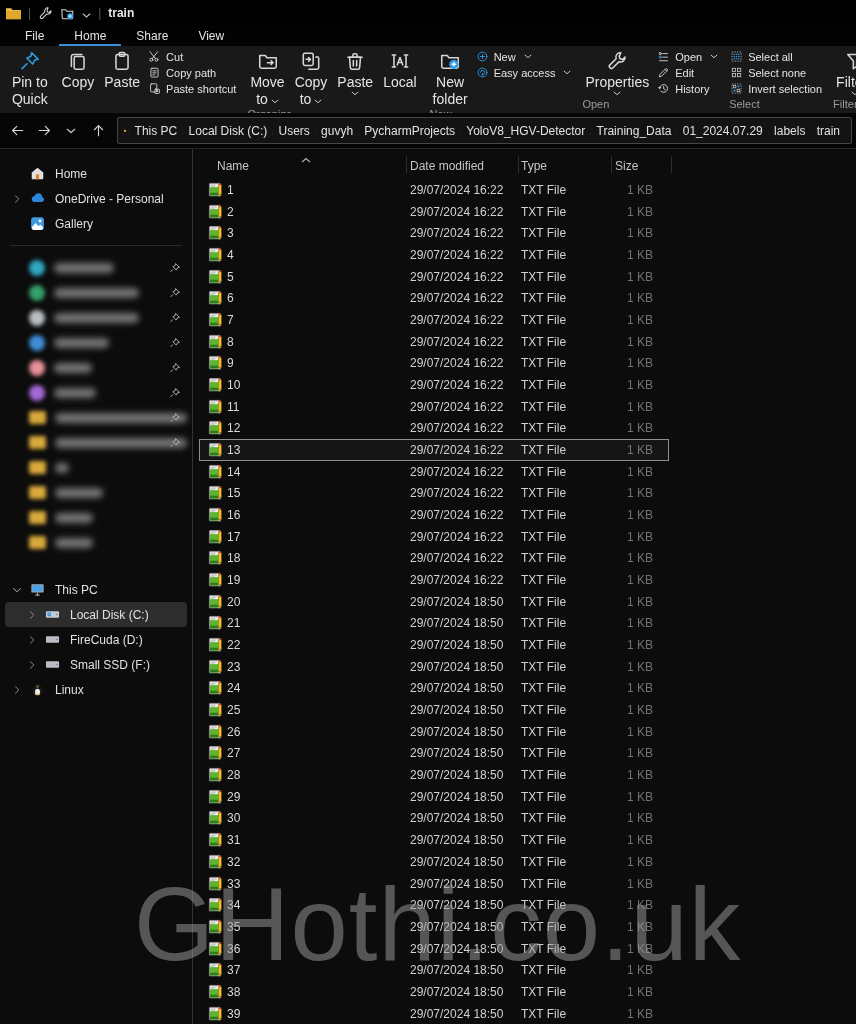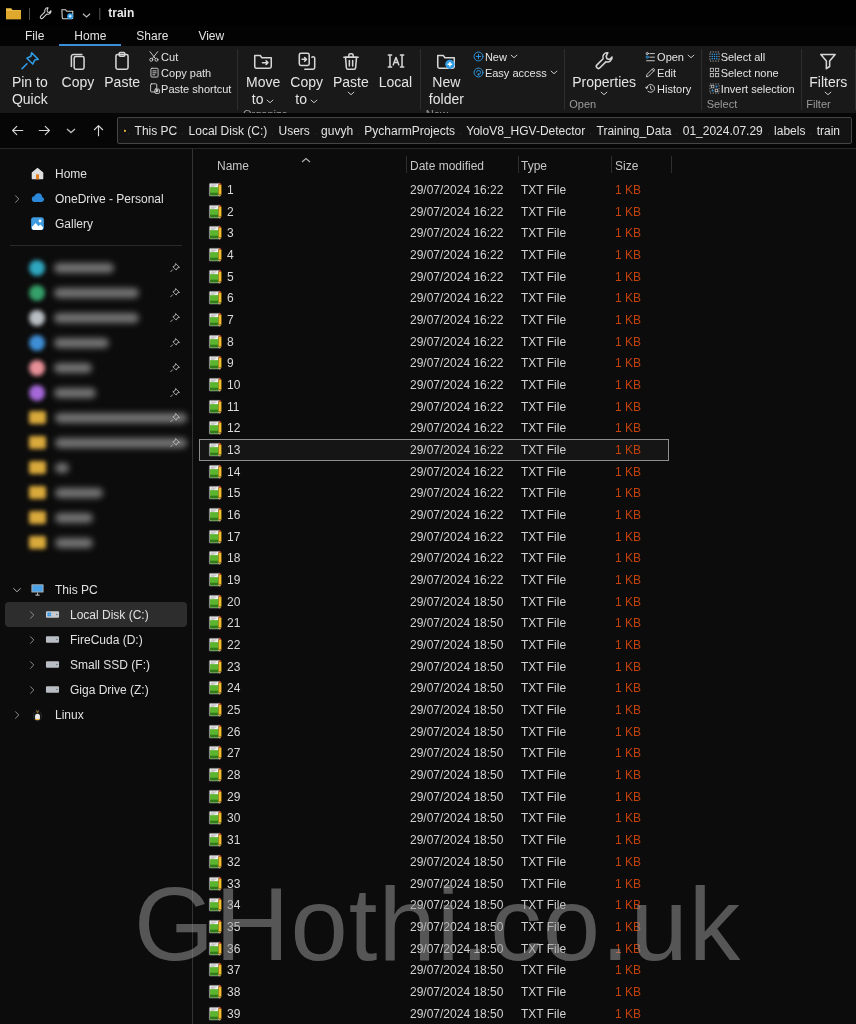--- a/index.html
+++ b/index.html
@@ -20,21 +20,21 @@
   .ribbon{height:67px;background:#191919;display:flex;align-items:stretch;overflow:hidden}
   .rgroup{display:flex;flex-direction:column;padding:0 3px}
   .rgroup-items{flex:1;display:flex;align-items:flex-start}
   .rgroup-label{text-align:left;font-size:11px;color:#9b9b9b;padding:0 2px 3px}
   .rsep{width:1px;background:#2e2e2e;margin:3px 0}
   .rlarge{display:flex;flex-direction:column;align-items:center;padding:4px 5px 0;font-size:14px;
           line-height:1.2;text-align:center;color:#e4e4e4}
   .rlarge .ric{width:22px;height:22px;margin-bottom:2px}
   .ric svg{width:100%;height:100%;color:#d6d6d6}
   .rstack{display:flex;flex-direction:column;padding:4px 3px 0;gap:3px}
-  .rsmall{display:flex;align-items:center;font-size:11px;color:#e4e4e4;white-space:nowrap}
+  .rsmall{display:flex;align-items:center;gap:5px;font-size:11px;color:#e4e4e4;white-space:nowrap}
   .rsmall .ric{width:13px;height:13px;flex:0 0 13px}
   .chev{width:8px;height:5px;display:inline-block;margin-left:3px}
   .chev svg{width:100%;height:100%;display:block}
   .chev-below{margin:0;display:block}
 
   .addressbar{height:35px;display:flex;align-items:center;padding:0 4px 0 4px;background:#060606;gap:1px}
   .navbtn{width:26px;height:24px;display:flex;align-items:center;justify-content:center}
   .navbtn svg{width:15px;height:15px;color:#d8d8d8}
   .navbtn.small svg{width:10px;height:10px;color:#b8b8b8}
   .crumbbox{flex:1;height:25px;margin-left:5px;border:1px solid #454545;border-radius:2px;background:#131313;
@@ -71,21 +71,21 @@
   .sortcaret svg{width:100%;height:100%;color:#b0b0b0}
   .th-div{position:absolute;top:4px;width:1px;height:17px;background:#2e2e2e}
   .rows{position:absolute;top:30px;left:0;right:0;bottom:0}
   .row{height:21.68px;margin-left:6px;width:470px;position:relative;color:#dadada;box-sizing:border-box}
   .row.sel{background:#151515;outline:1px solid #8f8f8f;outline-offset:-1px}
   .row .fic{position:absolute;left:9px;top:3px;width:15px;height:15px}
   .row .fic svg{width:100%;height:100%}
   .row .nm{position:absolute;left:28px;top:4px}
   .row .dt{position:absolute;left:211px;top:4px;color:#d2d2d2}
   .row .tp{position:absolute;left:322px;top:4px;color:#d2d2d2}
-  .row .sz{position:absolute;left:372px;width:70px;top:4px;text-align:right;color:#c2410c}
+  .row .sz{position:absolute;left:384px;width:70px;top:4px;text-align:right;color:#737373}
 
   .watermark{position:absolute;left:134px;top:866px;font-size:103px;letter-spacing:1px;color:#9b9b9b;
              opacity:.52;z-index:50;pointer-events:none;white-space:nowrap;font-weight:normal}
 </style>
 </head>
 <body>
 
 <div class="titlebar">
   <span class="tico"><svg viewBox="0 0 16 14">
         <path fill="#f0c14b" d="M0 1.5h5.5L7 3.3h9V13H0z"></path>
@@ -596,30 +596,20 @@
         <span class="s-chev" style="margin-left: 21px;"><svg viewBox="0 0 20 20" xmlns="http://www.w3.org/2000/svg">
             <path d="M7.5 4.5l5.5 5.5-5.5 5.5" fill="none" stroke="#9a9a9a" stroke-width="1.5" stroke-linecap="round" stroke-linejoin="round"></path>
           </svg></span>
         <span class="s-ico"><svg viewBox="0 0 20 20" xmlns="http://www.w3.org/2000/svg">
             <rect x="2.3" y="6.3" width="15.4" height="7.4" rx="1.2" fill="#b9bec4"></rect>
             <circle cx="15.2" cy="10" r=".9" fill="#6a6f74"></circle>
           </svg></span>
         <span>Small SSD (F:)</span>
       </div>
       <div class="sitem">
-        <span class="s-chev" style="margin-left: 21px;"><svg viewBox="0 0 20 20" xmlns="http://www.w3.org/2000/svg">
-            <path d="M7.5 4.5l5.5 5.5-5.5 5.5" fill="none" stroke="#9a9a9a" stroke-width="1.5" stroke-linecap="round" stroke-linejoin="round"></path>
-          </svg></span>
-        <span class="s-ico"><svg viewBox="0 0 20 20" xmlns="http://www.w3.org/2000/svg">
-            <rect x="2.3" y="6.3" width="15.4" height="7.4" rx="1.2" fill="#b9bec4"></rect>
-            <circle cx="15.2" cy="10" r=".9" fill="#6a6f74"></circle>
-          </svg></span>
-        <span>Giga Drive (Z:)</span>
-      </div>
-      <div class="sitem">
         <span class="s-chev"><svg viewBox="0 0 20 20" xmlns="http://www.w3.org/2000/svg">
             <path d="M7.5 4.5l5.5 5.5-5.5 5.5" fill="none" stroke="#9a9a9a" stroke-width="1.5" stroke-linecap="round" stroke-linejoin="round"></path>
           </svg></span>
         <span class="s-ico"><svg viewBox="0 0 20 20" xmlns="http://www.w3.org/2000/svg">
             <ellipse cx="10" cy="11.5" rx="5" ry="6" fill="#141414" stroke="#3a3a3a" stroke-width=".6"></ellipse>
             <circle cx="10" cy="6.3" r="3" fill="#141414"></circle>
             <ellipse cx="10" cy="13" rx="3" ry="3.8" fill="#e9e9e9"></ellipse>
             <circle cx="8.9" cy="5.8" r=".5" fill="#fff"></circle>
             <circle cx="11.1" cy="5.8" r=".5" fill="#fff"></circle>
             <path d="M8.8 7l1.2.9 1.2-.9-1.2-.8z" fill="#f0a500"></path>

